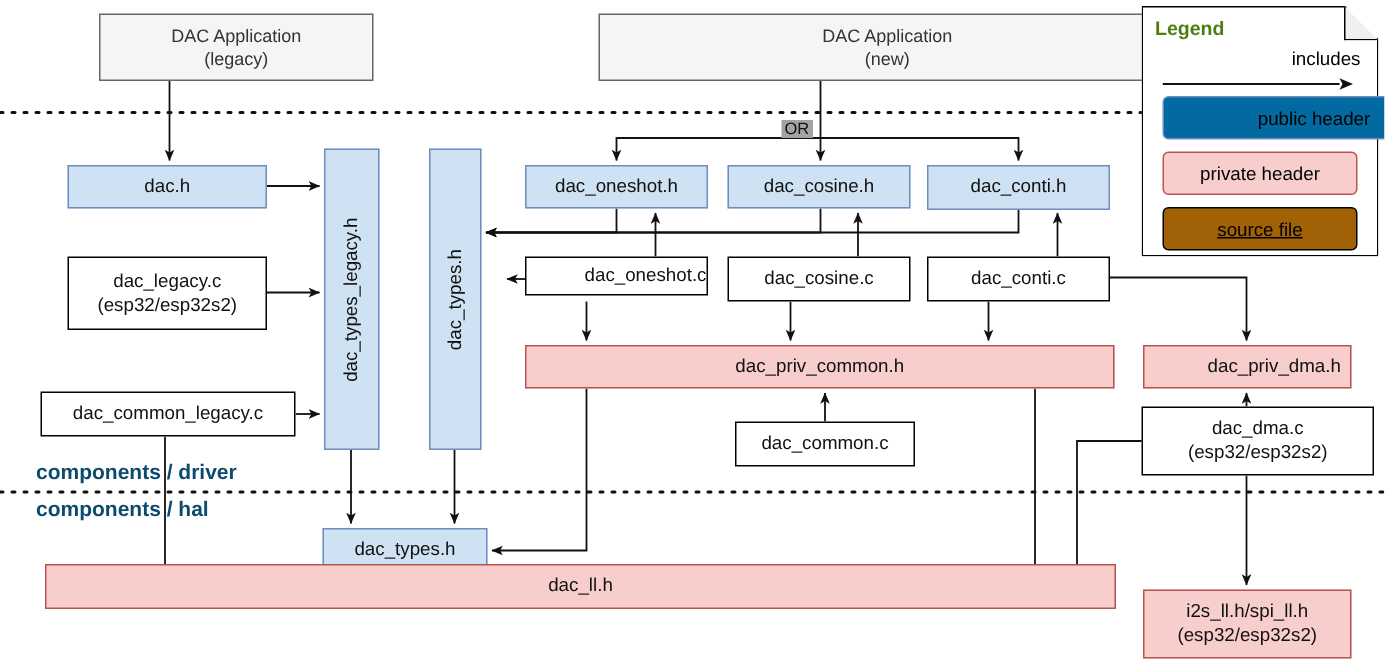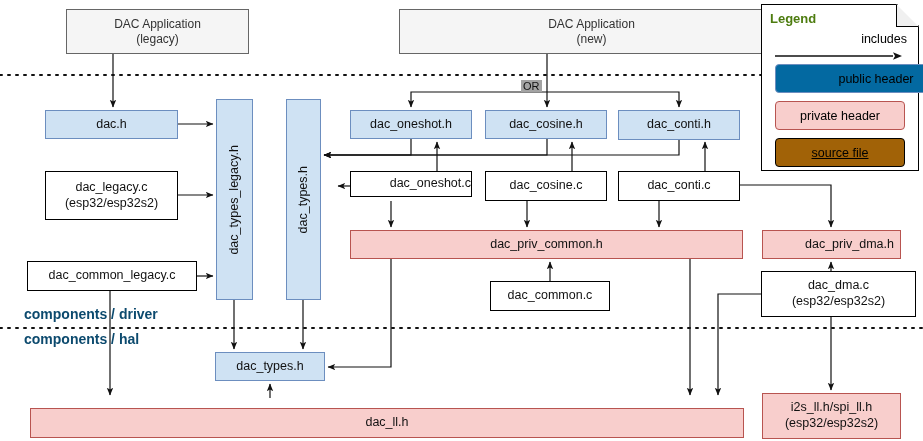--- a/index.html
+++ b/index.html
@@ -156,21 +156,21 @@
     <span>dac_priv_dma.h</span>
   </div>
   <div class="node src" style="left:761px;top:271px;width:155px;height:46px;">
     <span style="white-space:pre-line;">dac_dma.c
 (esp32/esp32s2)</span>
   </div>
 
   <div class="node pub" style="left:215px;top:352px;width:110px;height:29px;">
     <span>dac_types.h</span>
   </div>
-  <div class="node priv" style="left:30px;top:408px;width:714px;height:30px;">
+  <div class="node priv" style="left:30px;top:376px;width:714px;height:30px;">
     <span>dac_ll.h</span>
   </div>
   <div class="node priv" style="left:762px;top:393px;width:139px;height:46px;">
     <span style="white-space:pre-line;">i2s_ll.h/spi_ll.h
 (esp32/esp32s2)</span>
   </div>
 
   <div class="zone-label" style="left:24px;top:306px;">components / driver</div>
   <div class="zone-label" style="left:24px;top:331px;">components / hal</div>
 

